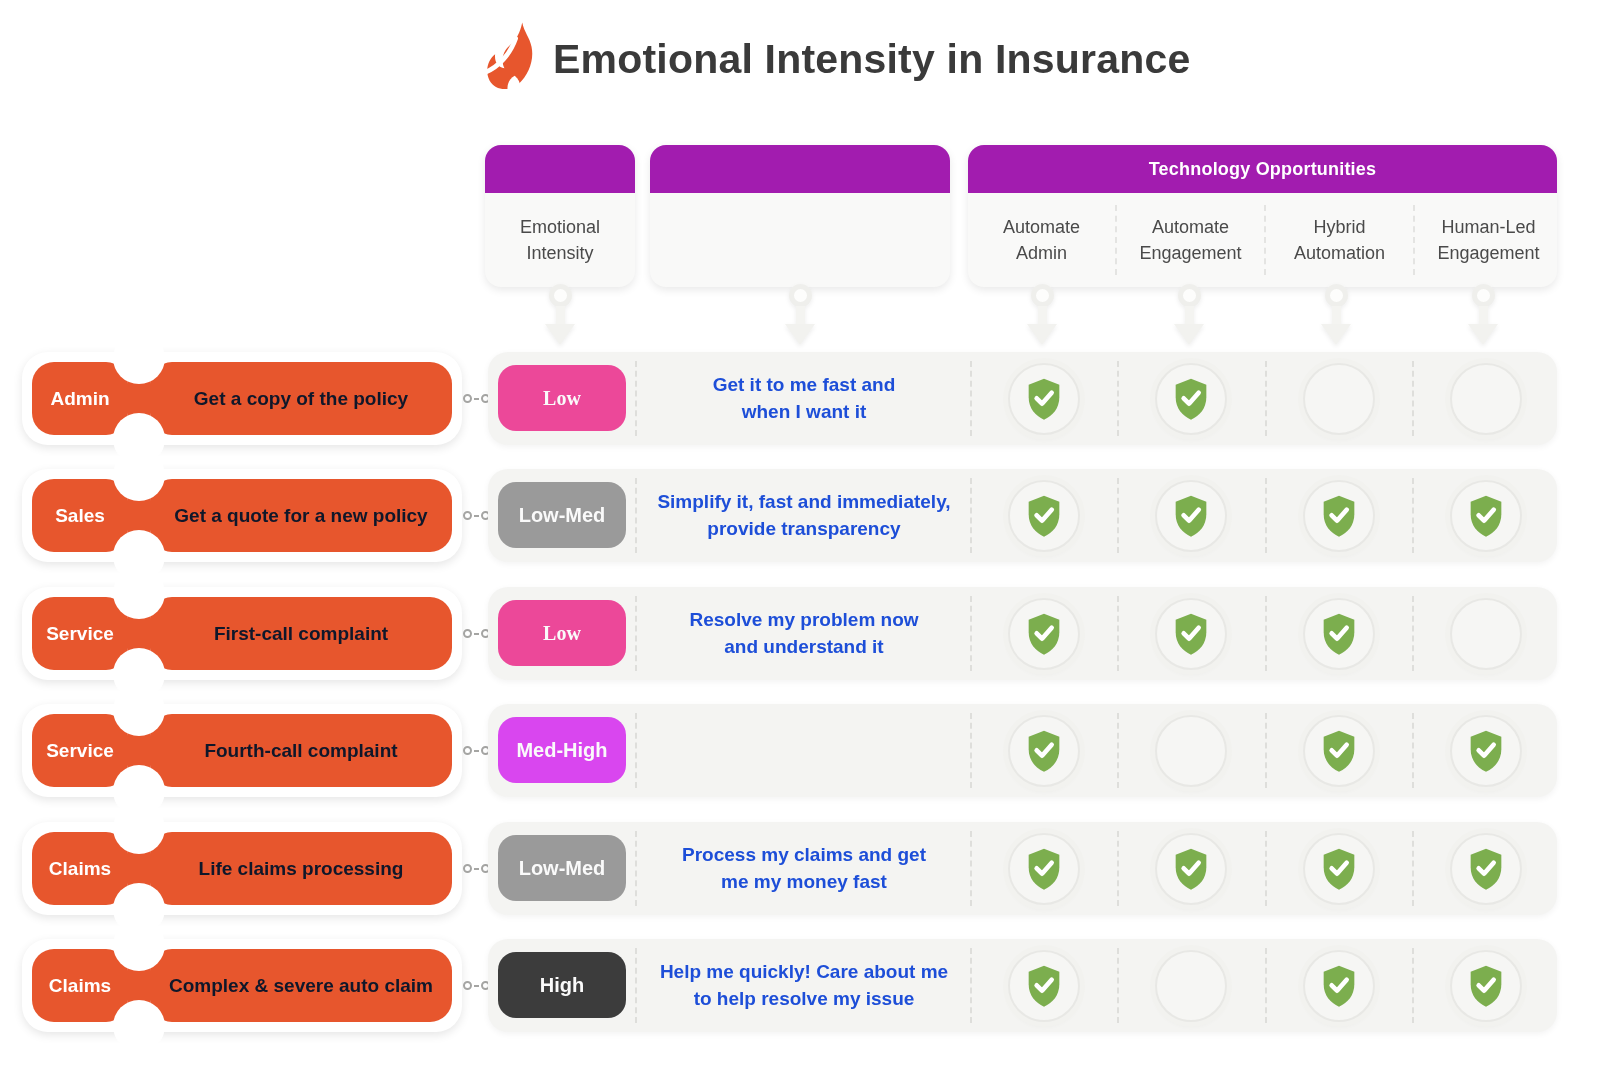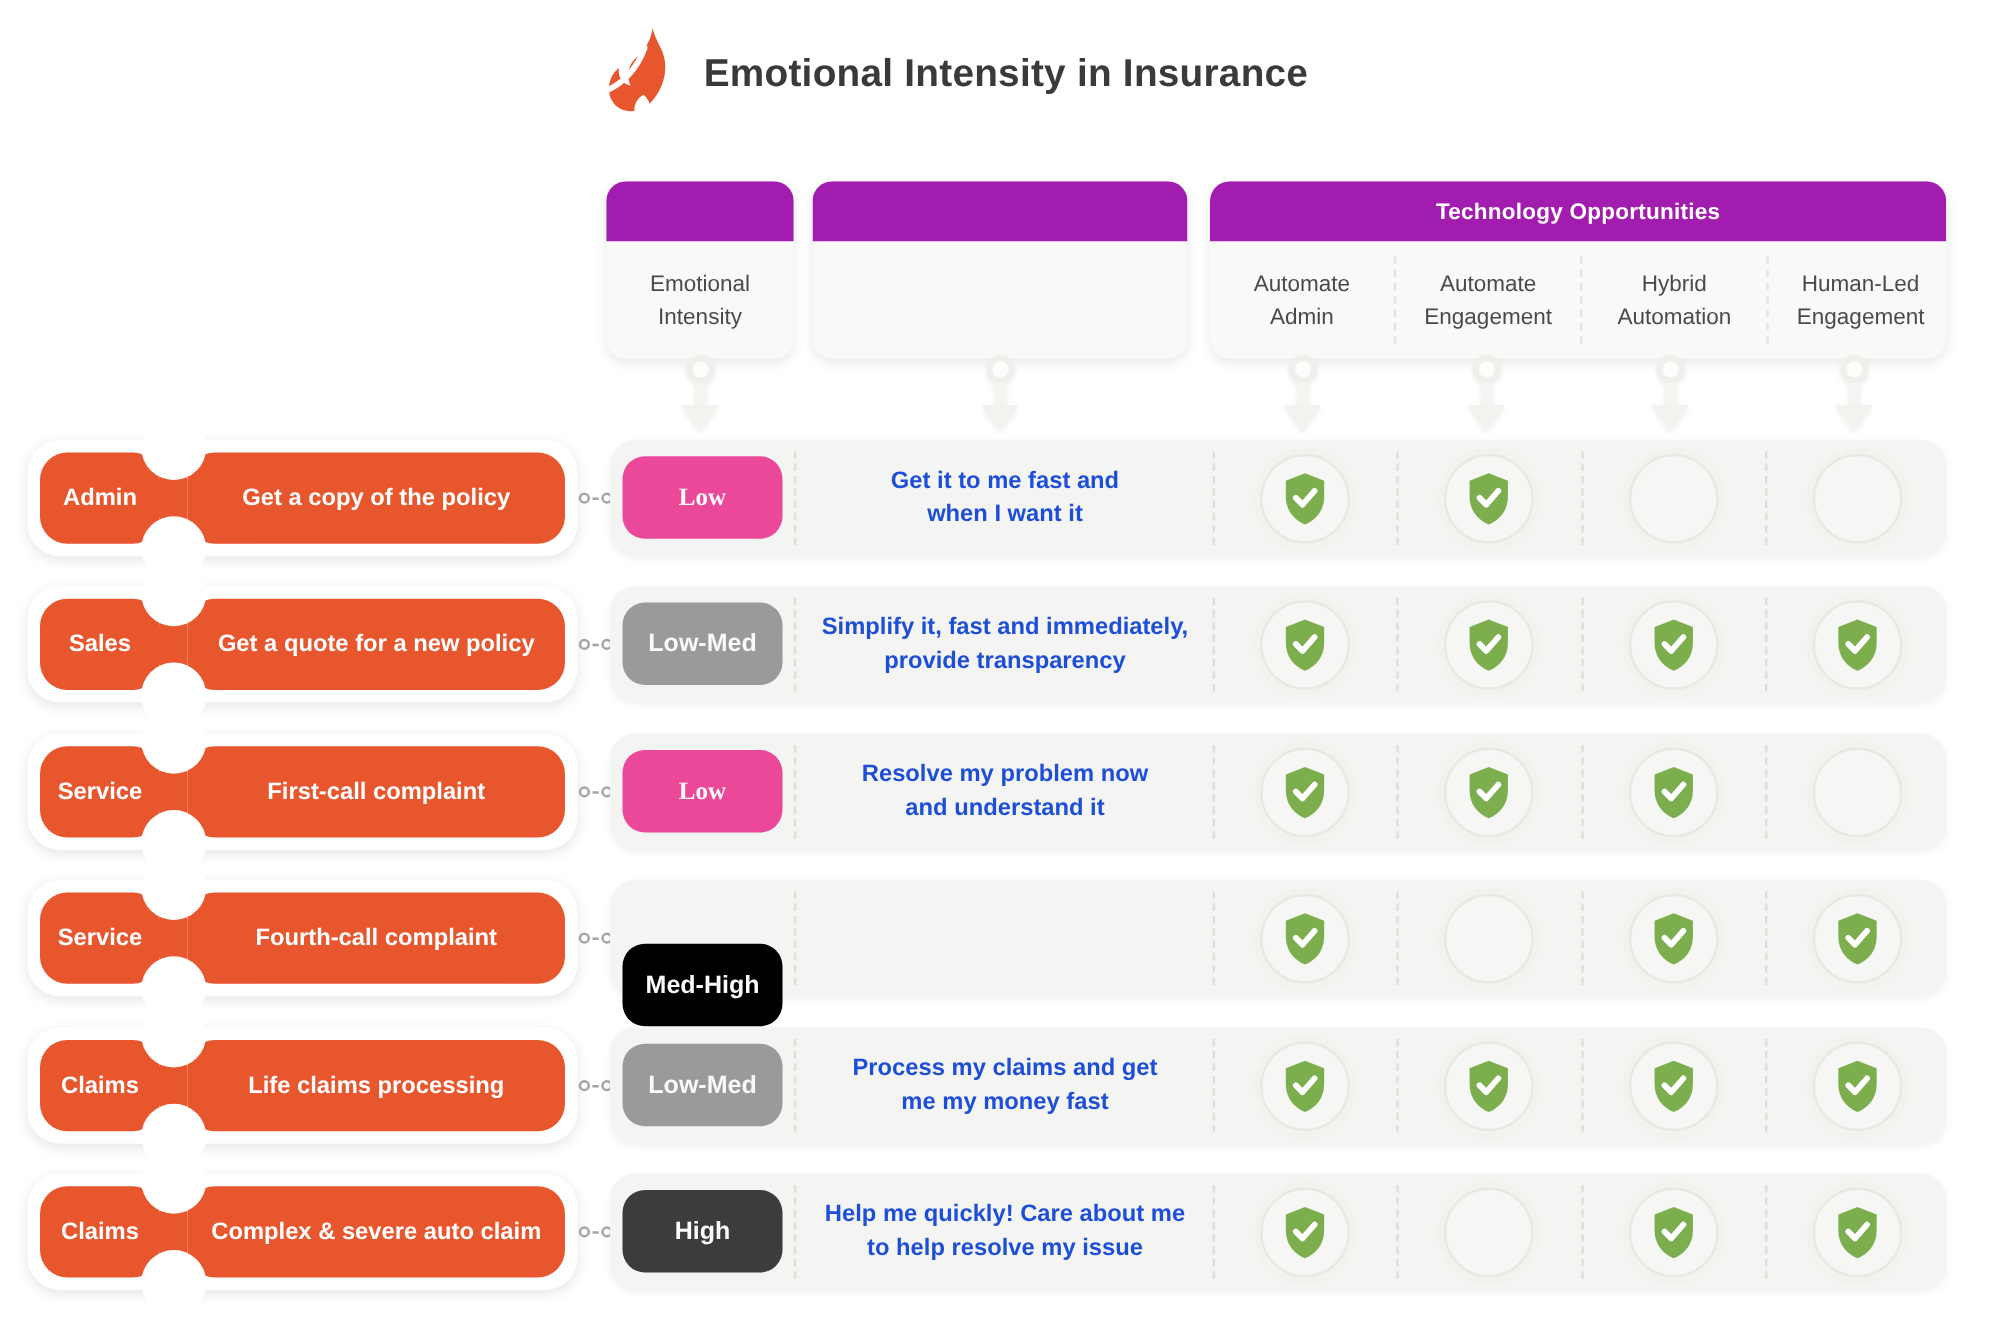--- a/index.html
+++ b/index.html
@@ -2,21 +2,21 @@
 <html><head>
 <meta charset="utf-8">
 <style>
   html,body{margin:0;padding:0;background:#ffffff;}
   body{width:1600px;height:1065px;position:relative;overflow:hidden;
        font-family:"Liberation Sans","DejaVu Sans",sans-serif;color:#4a4a4a;}
 
   
   .title-wrap{position:absolute;left:483px;top:22px;display:flex;align-items:center;}
   .flame{width:56px;height:74px;}
-  .page-title{font-size:31px;font-weight:bold;color:#3a3a3a;margin-left:24px;letter-spacing:.2px;}
+  .page-title{font-size:41px;font-weight:bold;color:#3a3a3a;margin-left:14px;letter-spacing:.2px;}
 
   
   .hcard{position:absolute;top:145px;height:142px;border-radius:16px;background:#f9f9f8;
          box-shadow:0 3px 9px rgba(0,0,0,.09);overflow:hidden;}
   .hcard-top{height:48px;background:#a21caf;display:flex;align-items:center;justify-content:center;}
   .hcard-top .tech-title{color:#fff;font-weight:bold;font-size:18px;letter-spacing:.2px;}
   .hcard-body{height:94px;display:flex;align-items:center;justify-content:center;
               font-weight:normal;font-size:18px;color:#4a4a4a;text-align:center;
               white-space:pre-line;line-height:1.45;}
   .hc1{left:485px;width:150px;}
@@ -37,40 +37,40 @@
 
   
   .row{position:absolute;left:0;width:1600px;height:93px;}
   .left-card{position:absolute;left:22px;top:0;width:440px;height:93px;background:#ffffff;
              border-radius:26px;box-shadow:0 3px 10px rgba(0,0,0,.10);}
   .cat-pill{position:absolute;left:10px;top:10px;width:96px;height:73px;background:#E7562D;
             border-radius:22px;display:flex;align-items:center;justify-content:center;
             color:#fff;font-weight:bold;font-size:19px;}
   .desc-pill{position:absolute;left:128px;right:10px;top:10px;height:73px;background:#E7562D;
              border-radius:22px;display:flex;align-items:center;justify-content:center;
-             color:#ffffff;font-weight:bold;font-size:19px;text-align:center;}
+             color:#0f172a;font-weight:bold;font-size:19px;text-align:center;}
   .neck{position:absolute;left:106px;top:10px;width:22px;height:73px;background:#E7562D;}
   .neck::before,.neck::after{content:'';position:absolute;left:50%;transform:translateX(-50%);
              width:52px;height:52px;border-radius:50%;background:#ffffff;}
   .neck::before{top:-30px;}
   .neck::after{bottom:-30px;}
 
   .connector{position:absolute;left:462px;width:28px;height:93px;display:flex;
              align-items:center;justify-content:center;gap:2px;}
   .connector .dot{width:5px;height:5px;border:2px solid #a5a5a3;border-radius:50%;background:#fff;}
   .connector .dash{width:5px;height:2px;background:#a5a5a3;}
 
   .row-card{position:absolute;left:488px;top:0;width:1069px;height:93px;background:#f4f4f2;
             border-radius:20px;box-shadow:0 2px 6px rgba(0,0,0,.05);}
   .badge{position:absolute;left:10px;top:13px;width:128px;height:66px;border-radius:18px;
          display:flex;align-items:center;justify-content:center;color:#fafafa;
          font-weight:bold;font-size:20px;}
   .badge.low{background:#ec4899;font-family:Liberation Serif, serif;}
   .badge.low-med{background:#9A9A9A;}
-  .badge.med-high{background:#000000;margin-top:38px;}
+  .badge.med-high{background:#d946ef;}
   .badge.high{background:#3C3C3C;}
 
   .sep{position:absolute;top:9px;bottom:9px;width:0;border-left:2px dashed #dededb;}
   .sep-badge{left:147px;}
   .sep1{left:482px;} .sep2{left:629px;} .sep3{left:777px;} .sep4{left:924px;}
 
   .bv{position:absolute;left:150px;width:332px;top:0;height:93px;display:flex;align-items:center;
       justify-content:center;text-align:center;font-weight:bold;font-size:19px;color:#1d4ed8;
       line-height:1.4;white-space:pre-line;}
 

